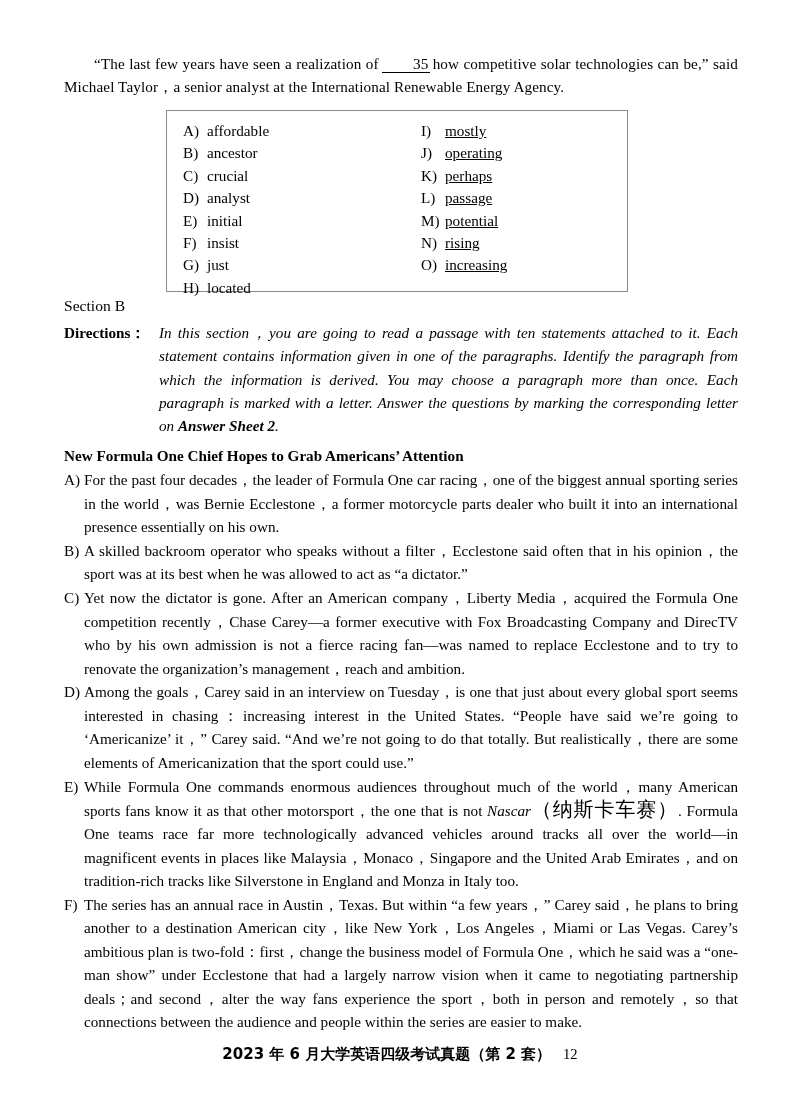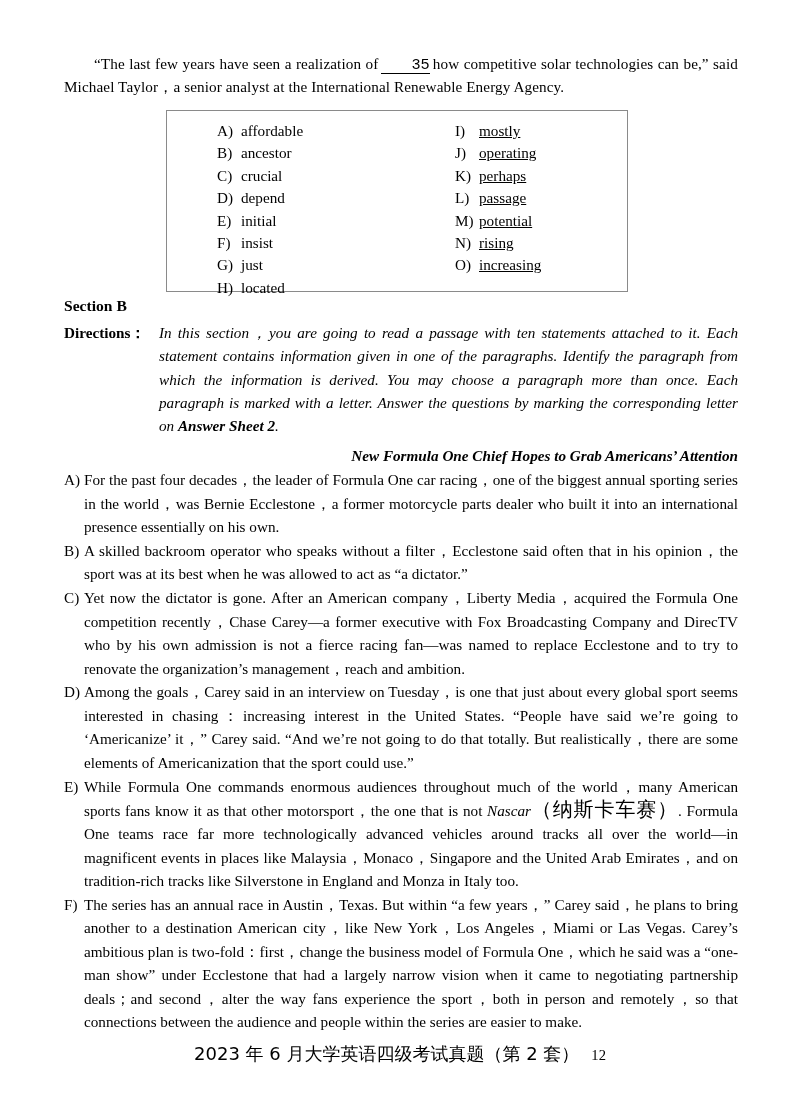--- a/index.html
+++ b/index.html
@@ -46,33 +46,31 @@
     margin-bottom: 2px;
   }
 
   .blank-num {
     display: inline-block;
     min-width: 48px;
     text-align: center;
     border-bottom: 1px solid #000;
     line-height: 16px;
     margin: 0 3px;
-    font-family: Liberation Mono, monospace;
   }
 
   
   .options-box {
     position: absolute;
     left: 102px;
     top: 58px;
     width: 462px;
     height: 182px;
     border: 1px solid #8a8a8a;
     box-sizing: border-box;
-    padding-left: 34px;
   }
   .options-inner {
     position: relative;
     width: 100%;
     height: 100%;
     padding: 8px 0 0 0;
     box-sizing: border-box;
   }
   .opt-col {
     position: absolute;
@@ -86,21 +84,21 @@
     white-space: nowrap;
   }
   .opt-letter {
     display: inline-block;
     width: 24px;
   }
 
   
   .section-title {
     font-size: 15.6px;
-    font-weight: bold;
+    font-weight: normal;
     margin: 0;
     line-height: 22px;
   }
 
   .directions-wrap {
     position: relative;
     margin-top: 4px;
   }
   .directions-label {
     position: absolute;
@@ -119,26 +117,25 @@
     text-align: justify;
     text-justify: inter-word;
   }
   .bold-ital {
     font-weight: bold;
     font-style: italic;
   }
 
   
   .article-title {
-    text-align: right;
+    text-align: left;
     font-weight: bold;
     font-size: 15.2px;
     line-height: 23.4px;
     margin: 6px 0 1px 0;
-    font-style: italic;
   }
 
   .art-para {
     position: relative;
     padding-left: 20px;
     font-size: 15.2px;
     line-height: 23.4px;
     text-align: justify;
     text-justify: inter-word;
     margin: 0 0 0.5px 0;
@@ -161,43 +158,43 @@
     position: absolute;
     left: 0;
     top: 1044px;
     width: 800px;
     text-align: center;
     font-size: 14.6px;
     line-height: 20px;
   }
   .footer .cnfoot {
     font-family: "DejaVu Sans", "Liberation Sans", sans-serif;
-    font-size: 18px;
-    font-weight: normal;
+    font-size: 15px;
+    font-weight: bold;
   }
   .footer .pagenum {
     margin-left: 12px;
   }
 </style>
 </head>
 <body>
 
 <div class="page">
 
   <div class="content">
 
     <p class="para lead"><span>“The last few years have seen a realization of</span><span class="blank-num">35</span><span>how competitive solar technologies can be,” said Michael Taylor，a senior analyst at the International Renewable Energy Agency.</span></p>
 
     <div class="options-box">
       <div class="options-inner">
         <div class="opt-col left">
           <div class="opt-item"><span class="opt-letter">A)</span><span>affordable</span></div>
           <div class="opt-item"><span class="opt-letter">B)</span><span>ancestor</span></div>
           <div class="opt-item"><span class="opt-letter">C)</span><span>crucial</span></div>
-          <div class="opt-item"><span class="opt-letter">D)</span><span>depend</span></div>
+          <div class="opt-item"><span class="opt-letter">D)</span><span>analyst</span></div>
           <div class="opt-item"><span class="opt-letter">E)</span><span>initial</span></div>
           <div class="opt-item"><span class="opt-letter">F)</span><span>insist</span></div>
           <div class="opt-item"><span class="opt-letter">G)</span><span>just</span></div>
           <div class="opt-item"><span class="opt-letter">H)</span><span>located</span></div>
         </div>
         <div class="opt-col right">
           <div class="opt-item"><span class="opt-letter">I)</span><span>mostly</span></div>
           <div class="opt-item"><span class="opt-letter">J)</span><span>operating</span></div>
           <div class="opt-item"><span class="opt-letter">K)</span><span>perhaps</span></div>
           <div class="opt-item"><span class="opt-letter">L)</span><span>passage</span></div>

